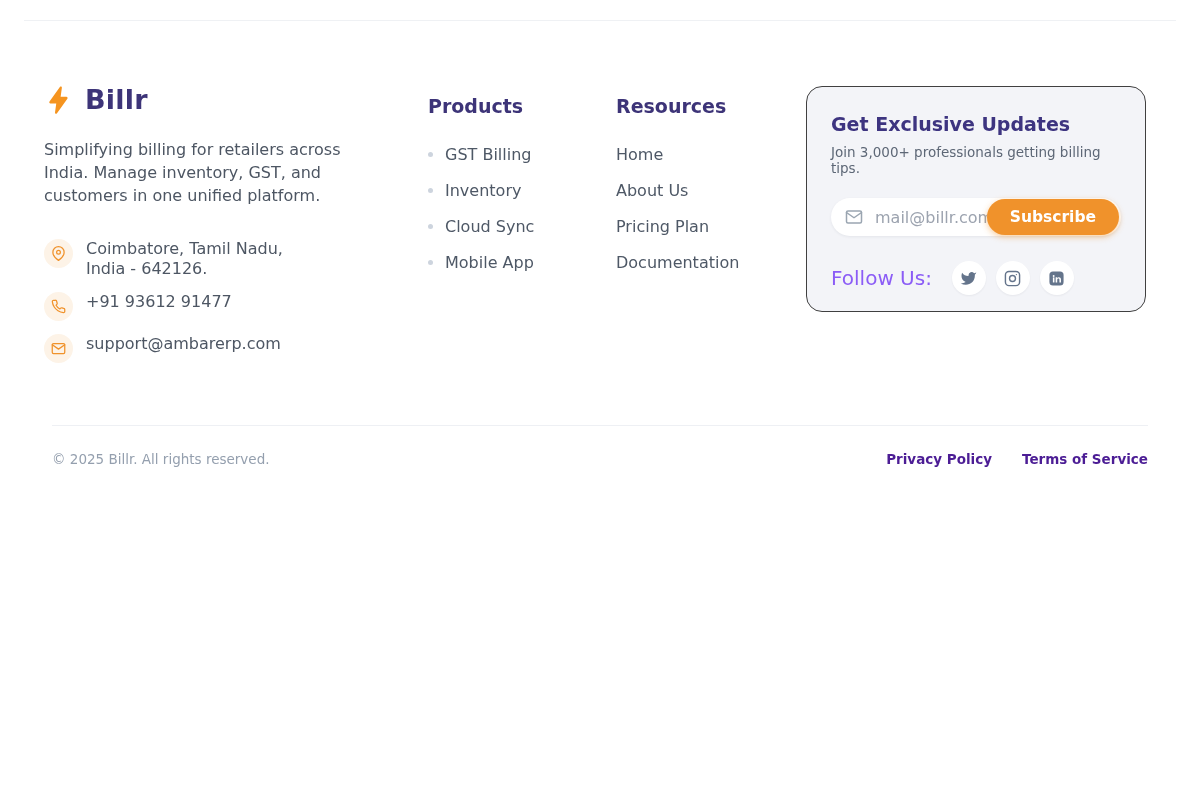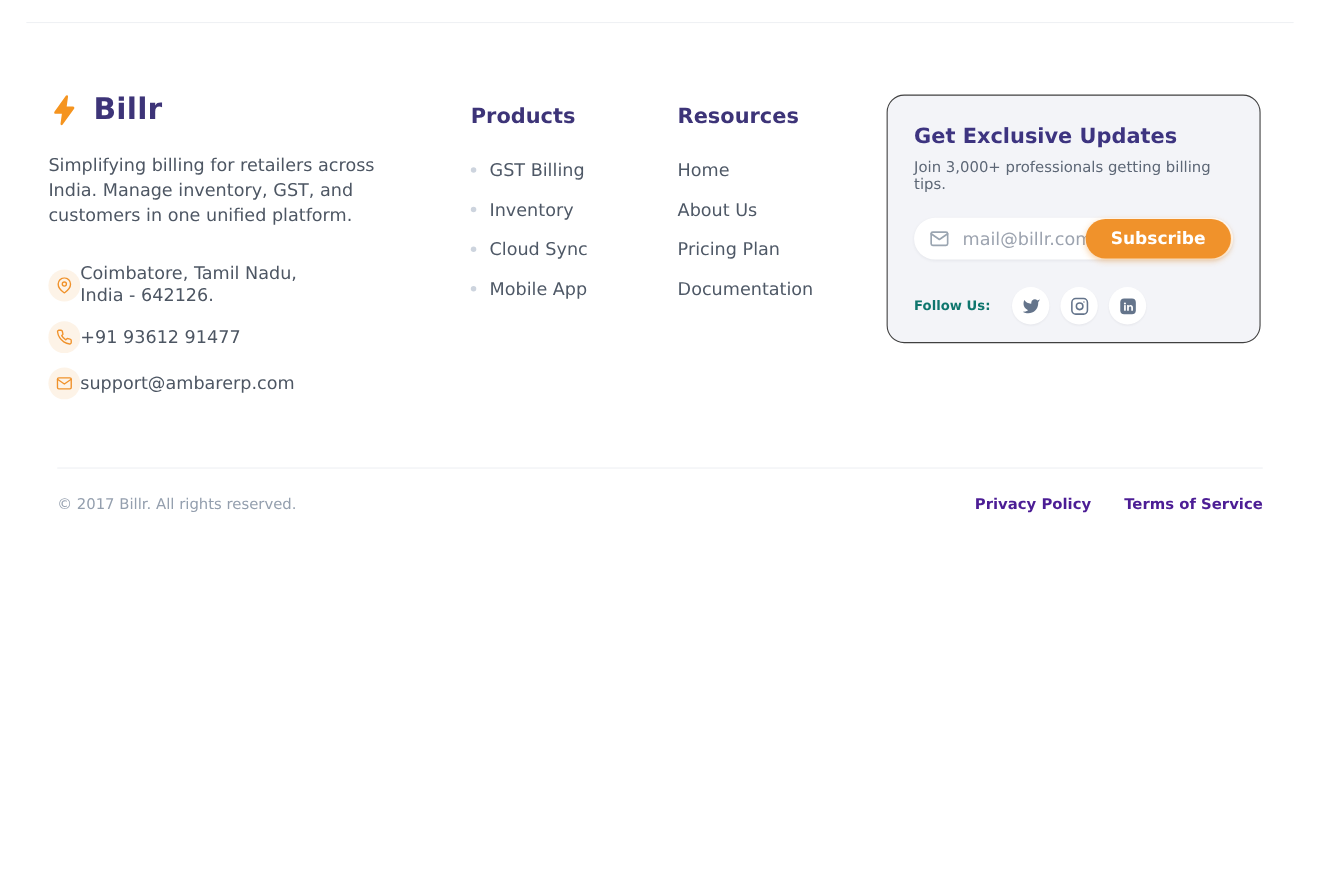--- a/index.html
+++ b/index.html
@@ -7,21 +7,21 @@
     font-family:"DejaVu Sans","Liberation Sans",sans-serif; }
   .top-divider { position:absolute; top:20px; left:24px; right:24px; height:1px; background:#eff1f4; }
 
   
   .brand-col { position:absolute; left:44px; top:84px; width:340px; }
   .logo-row { display:flex; align-items:center; gap:11px; cursor:pointer; }
   .bolt-icon { width:30px; height:30px; color:#F5941F; }
   .brand-name { font-size:27px; font-weight:bold; color:#3D3478; letter-spacing:.2px; }
   .brand-desc { margin-top:23px; font-size:16px; line-height:23px; color:#4D5663; }
   .contact-list { margin-top:32px; }
-  .contact-item { display:flex; align-items:center; margin-top:13px; }
+  .contact-item { display:flex; gap:13px; margin-top:13px; }
   .contact-item:first-child { margin-top:0; }
   .icon-circle { width:29px; height:29px; border-radius:50%; background:#FDF3E7;
     display:flex; align-items:center; justify-content:center; flex:0 0 29px; color:#F0922B; }
   .icon-circle svg { width:15px; height:15px; }
   .contact-text { font-size:16px; line-height:20px; color:#4D5663; }
   a.contact-text { text-decoration:none; cursor:pointer; }
 
   
   .links-col { position:absolute; top:95px; }
   .col-products { left:428px; }
@@ -42,21 +42,21 @@
   .mail-icon-gray { position:absolute; left:14px; top:10px; width:18px; height:18px; color:#9AA5B1; }
   .email-input { border:none; outline:none; background:transparent; height:100%;
     padding:0 0 0 44px; width:170px; font-size:16px; color:#4D5663;
     font-family:"DejaVu Sans","Liberation Sans",sans-serif; }
   .email-input::placeholder { color:#9CA3AF; }
   .subscribe-btn { position:absolute; right:2px; top:1px; height:36px; padding:0 23px;
     background:#F0922B; border:none; border-radius:18px; color:#ffffff; font-weight:bold;
     font-size:15.5px; cursor:pointer; box-shadow:0 2px 6px rgba(240,146,43,.45);
     font-family:"DejaVu Sans","Liberation Sans",sans-serif; }
   .follow-row { margin-top:25px; display:flex; align-items:center; }
-  .follow-label { font-size:12px; font-weight:bold; color:#0f766e; margin-right:20px; }
+  .follow-label { font-size:20px; font-weight:normal; color:#8b5cf6; margin-right:20px; }
   .social-btn { width:34px; height:34px; border-radius:50%; background:#ffffff;
     display:flex; align-items:center; justify-content:center; margin-right:10px;
     color:#64748B; cursor:pointer; box-shadow:0 1px 2px rgba(30,41,59,.06); }
   .social-btn svg { width:17px; height:17px; }
 
   
   .bottom-bar { position:absolute; left:52px; right:52px; top:425px; border-top:1px solid #EEF0F4; }
   .bottom-row { display:flex; justify-content:space-between; align-items:center; padding-top:25px; }
   .copyright { font-size:13.5px; color:#949FAE; }
   .legal-links { display:flex; gap:30px; }
@@ -187,19 +187,19 @@
           <rect x="6.9" y="10.4" width="2.2" height="7.2"></rect>
           <path d="M10.8 10.4h2.1v1c.5-.7 1.4-1.2 2.4-1.2 1.8 0 3 1.2 3 3.3v4.1h-2.2v-3.8c0-1.1-.5-1.7-1.4-1.7-.9 0-1.7.6-1.7 1.9v3.6h-2.2z"></path>
         </g>
       </svg>
     </span>
   </div>
 </div>
 
 <div class="bottom-bar">
   <div class="bottom-row">
-    <span class="copyright">© 2017 Billr. All rights reserved.</span>
+    <span class="copyright">© 2025 Billr. All rights reserved.</span>
     <span class="legal-links">
       <a class="legal-link">Privacy Policy</a>
       <a class="legal-link">Terms of Service</a>
     </span>
   </div>
 </div>
 
 </body></html>

